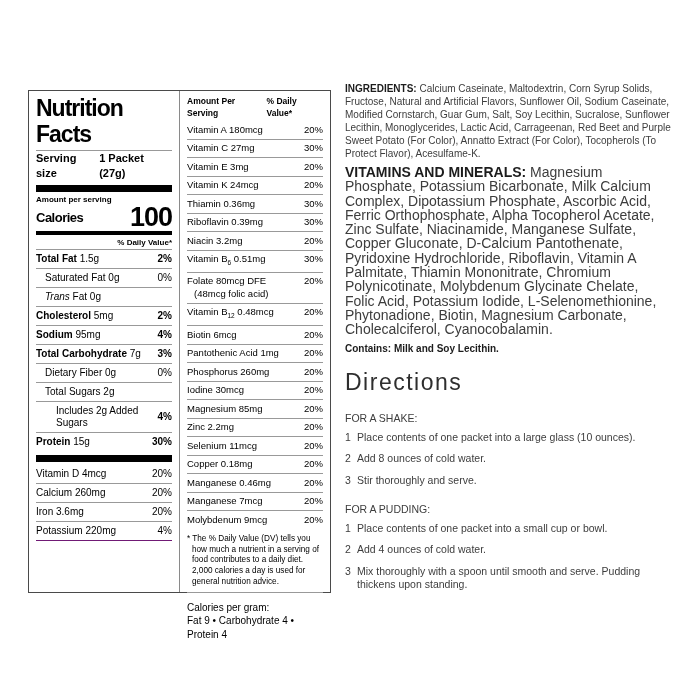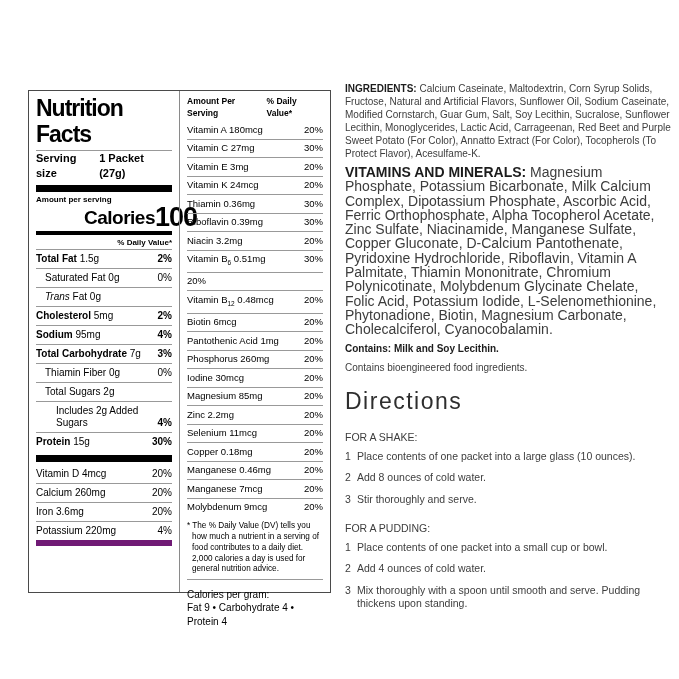--- a/index.html
+++ b/index.html
@@ -15,33 +15,33 @@
 
   .nf-title{font-size:23px;font-weight:800;letter-spacing:-1px;line-height:26px;
             border-bottom:1px solid #999;padding-bottom:3px;}
   .nf-servings{font-size:11px;line-height:15px;margin-top:3px;}
   .nf-servsize{display:flex;font-size:11px;font-weight:700;line-height:15px;}
   .bar8{height:7px;background:#000;margin:4px 0 3px;}
   .bar4{height:4px;background:#000;margin:2px 0 2px;}
   .bar6{height:6px;background:#000;margin:2px 0 0;}
   .nf-aps{font-size:8px;font-weight:700;line-height:10px;}
   .nf-calrow{display:flex;justify-content:space-between;align-items:flex-end;}
-  .nf-cal-label{font-size:19px;font-weight:800;line-height:22px;letter-spacing:-0.5px;margin-left:48px;}
+  .nf-cal-label{font-size:13px;font-weight:800;line-height:22px;letter-spacing:-0.5px;}
   .nf-cal-value{font-size:27px;font-weight:800;line-height:24px;letter-spacing:-1px;}
   .nf-dvh{font-size:8px;font-weight:700;text-align:right;line-height:12px;}
 
-  .nrow{display:flex;justify-content:space-between;align-items:flex-end;
+  .nrow{display:flex;justify-content:space-between;align-items:center;
         border-top:1px solid #999;padding:3px 0;font-size:10px;line-height:12px;}
   .nb{font-weight:700;}
   .ni{font-style:italic;}
   .ndv.b{font-weight:700;}
   .ind1 .nname{padding-left:9px;}
   .ind2 .nname{padding-left:20px;}
   #vitamin-rows .nrow:first-child{border-top:none;}
-  #vitamin-rows{border-bottom:6px solid #701a75;}
+  #vitamin-rows{border-bottom:1px solid #701a75;}
 
   .micro-header{display:flex;justify-content:space-between;font-size:8.5px;font-weight:700;line-height:12px;}
   .mrow{display:flex;justify-content:space-between;align-items:flex-start;
         border-top:1px solid #999;padding:2.5px 0;font-size:9.5px;line-height:12.5px;}
   #micro-rows .mrow:first-child{border-top:none;}
   .mname sub{font-size:6.5px;}
   .mline2{padding-left:7px;}
   .mdv{white-space:nowrap;}
 
   .footnote{font-size:8.2px;line-height:10.8px;padding:3px 0 4px 5px;text-indent:-5px;}
@@ -101,21 +101,21 @@
   </div>
           <div class="nrow">
     <span class="nname"><b class="nb">Sodium</b><i class="ni"></i><span class="nr"> 95mg</span></span>
     <span class="ndv b">4%</span>
   </div>
           <div class="nrow">
     <span class="nname"><b class="nb">Total Carbohydrate</b><i class="ni"></i><span class="nr"> 7g</span></span>
     <span class="ndv b">3%</span>
   </div>
           <div class="nrow ind1">
-    <span class="nname"><b class="nb"></b><i class="ni"></i><span class="nr">Thiamin Fiber 0g</span></span>
+    <span class="nname"><b class="nb"></b><i class="ni"></i><span class="nr">Dietary Fiber 0g</span></span>
     <span class="ndv">0%</span>
   </div>
           <div class="nrow ind1">
     <span class="nname"><b class="nb"></b><i class="ni"></i><span class="nr">Total Sugars 2g</span></span>
     <span class="ndv"></span>
   </div>
           <div class="nrow ind2">
     <span class="nname"><b class="nb"></b><i class="ni"></i><span class="nr">Includes 2g Added Sugars</span></span>
     <span class="ndv b">4%</span>
   </div>
@@ -178,20 +178,21 @@
   </div>
           <div class="mrow">
     <span class="mname">Niacin 3.2mg</span>
     <span class="mdv">20%</span>
   </div>
           <div class="mrow">
     <span class="mname">Vitamin B<sub>6</sub> 0.51mg</span>
     <span class="mdv">30%</span>
   </div>
           <div class="mrow">
+    <span class="mname">Folate 80mcg DFE<div class="mline2">(48mcg folic acid)</div></span>
     <span class="mdv">20%</span>
   </div>
           <div class="mrow">
     <span class="mname">Vitamin B<sub>12</sub> 0.48mcg</span>
     <span class="mdv">20%</span>
   </div>
           <div class="mrow">
     <span class="mname">Biotin 6mcg</span>
     <span class="mdv">20%</span>
   </div>
@@ -240,21 +241,20 @@
       <div class="footnote">* The % Daily Value (DV) tells you how much a nutrient in a serving of food contributes to a daily diet. 2,000 calories a day is used for general nutrition advice.</div>
       <div class="cpg">Calories per gram:</div>
       <div class="cpg-vals">Fat 9  •  Carbohydrate 4  •  Protein 4</div>
     </div>
   </div>
 
   <div class="rightcol">
     <p class="para"><span class="plead">INGREDIENTS:</span><span> Calcium Caseinate, Maltodextrin, Corn Syrup Solids, Fructose, Natural and Artificial Flavors, Sunflower Oil, Sodium Caseinate, Modified Cornstarch, Guar Gum, Salt, Soy Lecithin, Sucralose, Sunflower Lecithin, Monoglycerides, Lactic Acid, Carrageenan, Red Beet and Purple Sweet Potato (For Color), Annatto Extract (For Color), Tocopherols (To Protect Flavor), Acesulfame-K.</span></p>
     <p class="para2"><span class="plead">VITAMINS AND MINERALS:</span><span> Magnesium Phosphate, Potassium Bicarbonate, Milk Calcium Complex, Dipotassium Phosphate, Ascorbic Acid, Ferric Orthophosphate, Alpha Tocopherol Acetate, Zinc Sulfate, Niacinamide, Manganese Sulfate, Copper Gluconate, D-Calcium Pantothenate, Pyridoxine Hydrochloride, Riboflavin, Vitamin A Palmitate, Thiamin Mononitrate, Chromium Polynicotinate, Molybdenum Glycinate Chelate, Folic Acid,  Potassium Iodide, L-Selenomethionine, Phytonadione, Biotin, Magnesium Carbonate, Cholecalciferol, Cyanocobalamin.</span></p>
     <p class="contains">Contains: Milk and Soy Lecithin.</p>
-    <p class="bioeng">Contains bioengineered food ingredients.</p>
     <div class="dir-title">Directions</div>
     <div class="dir-sub">FOR A SHAKE:</div>
     <div id="shake-steps">
         <div class="step">
     <span class="snum">1</span>
     <span class="stext">Place contents of one packet into a large glass (10 ounces).</span>
   </div>
         <div class="step">
     <span class="snum">2</span>
     <span class="stext">Add 8 ounces of cold water.</span>

